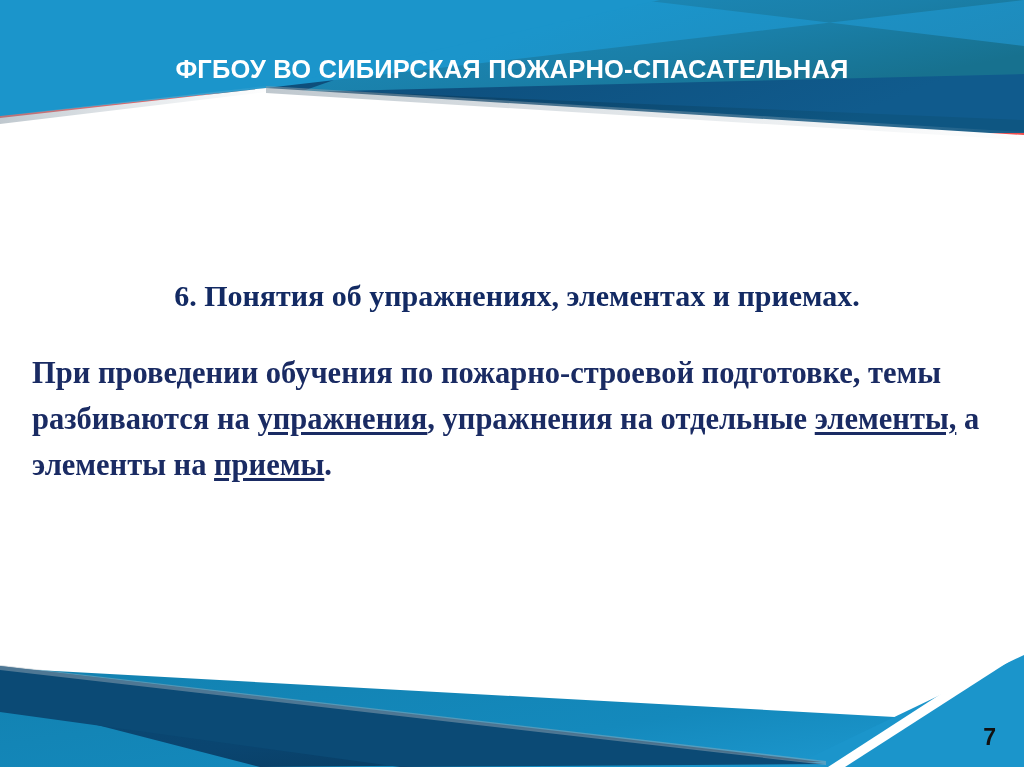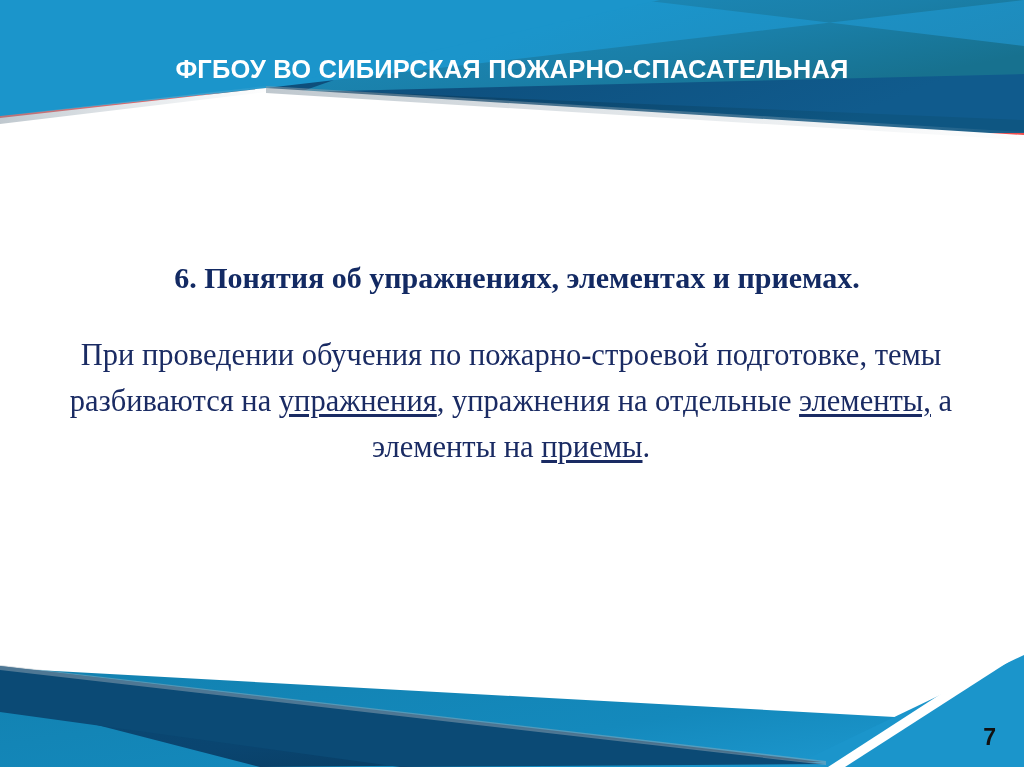--- a/index.html
+++ b/index.html
@@ -45,40 +45,40 @@
     pointer-events: none;
   }
   #header-title .line {
     display: block;
   }
 
   
   #content {
     position: absolute;
     left: 28px;
-    top: 258px;
+    top: 276px;
     width: 968px;
   }
   #slide-heading {
     font-family: "Liberation Serif", serif;
     font-weight: 700;
     font-size: 30px;
     color: #132A63;
     text-align: center;
     line-height: 40px;
     margin: 0 0 34px 0;
     padding: 0 0 0 10px;
   }
   #slide-body {
     font-family: "Liberation Serif", serif;
-    font-weight: 400;
+    font-weight: 700;
     font-size: 30.5px;
     color: #1A2B63;
     line-height: 46px;
-    text-align: center;
+    text-align: left;
     margin: 0;
     padding: 0 6px 0 4px;
   }
   #slide-body .u {
     text-decoration: underline;
     text-decoration-thickness: 2.5px;
     text-underline-offset: 3px;
   }
 
   

